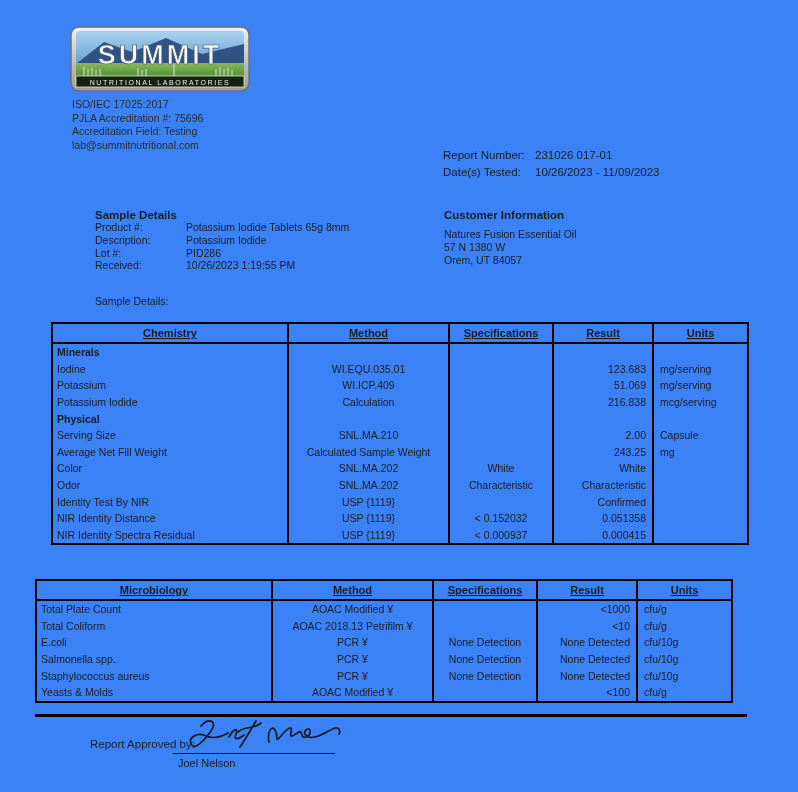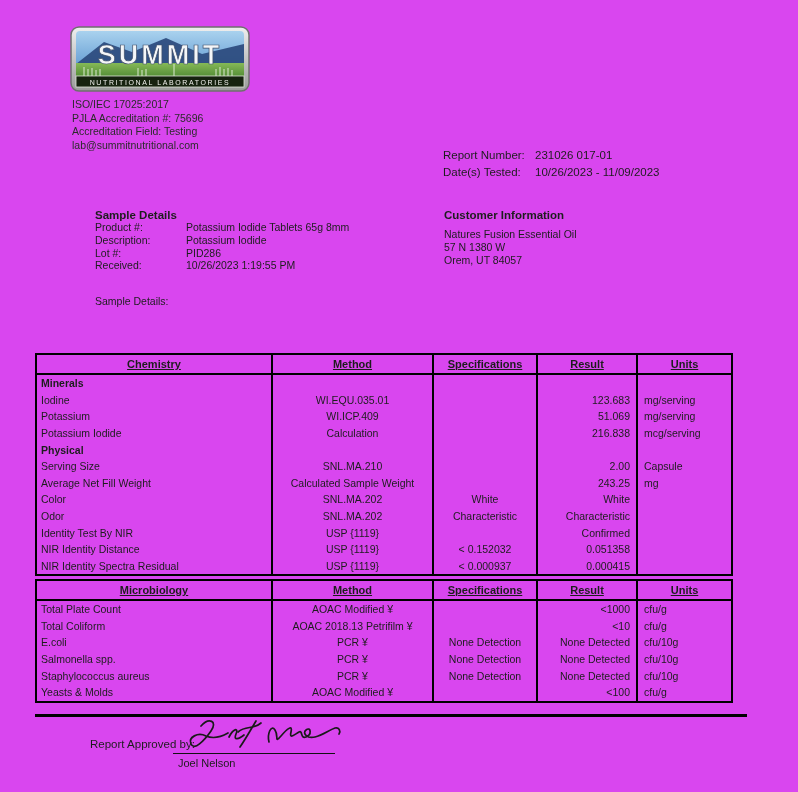--- a/index.html
+++ b/index.html
@@ -1,17 +1,17 @@
 <!DOCTYPE html>
 <html><head>
 <meta charset="utf-8">
 <style>
   html,body{margin:0;padding:0;background:#fff;}
   .page{
-    position:relative;width:798px;height:792px;background:#d946ef;
+    position:relative;width:798px;height:792px;background:#3b82f6;
     font-family:"Liberation Sans",sans-serif;color:#1d1d1d;overflow:hidden;
   }
   
   .logo{position:absolute;left:70px;top:26px;width:180px;height:67px;}
   
   .accred{position:absolute;left:72px;top:98px;font-size:10.5px;line-height:13.5px;color:#2b2b2b;}
   
   .report-info{position:absolute;left:443px;top:147px;font-size:11.5px;line-height:17px;}
   .report-info .r{display:flex;}
   .report-info .lbl{width:92px;}
@@ -22,21 +22,21 @@
   .sample .r{display:flex;}
   .sample .lbl{width:91px;}
   .sample .extra{margin-top:23px;}
   .customer{position:absolute;left:444px;top:209px;font-size:10.5px;}
   .customer .lines{margin-top:7px;line-height:12.8px;}
   
   .coa-title{position:absolute;left:0;top:313px;width:798px;text-align:center;font-size:15px;color:#111;}
   
   table.coa-table{position:absolute;left:35px;border-collapse:collapse;table-layout:fixed;width:696px;
     border:2px solid #000;}
-  table.t1{top:353px;}
+  table.t1{top:322px;margin-left:16px;}
   table.t2{top:579px;}
   .coa-table th{font-size:11px;font-weight:bold;text-decoration:underline;text-align:center;
     height:18px;padding:0;border-bottom:2px solid #000;}
   .coa-table th + th, .coa-table td + td{border-left:2px solid #000;}
   .coa-table td{font-size:10.5px;height:16.6px;padding:0 4px;white-space:nowrap;overflow:hidden;}
   td.c-analyte{text-align:left;padding-left:4px;}
   td.c-analyte.section{font-weight:bold;}
   td.c-method{text-align:center;}
   td.c-spec{text-align:center;}
   td.c-result{text-align:right;padding-right:6px;}

